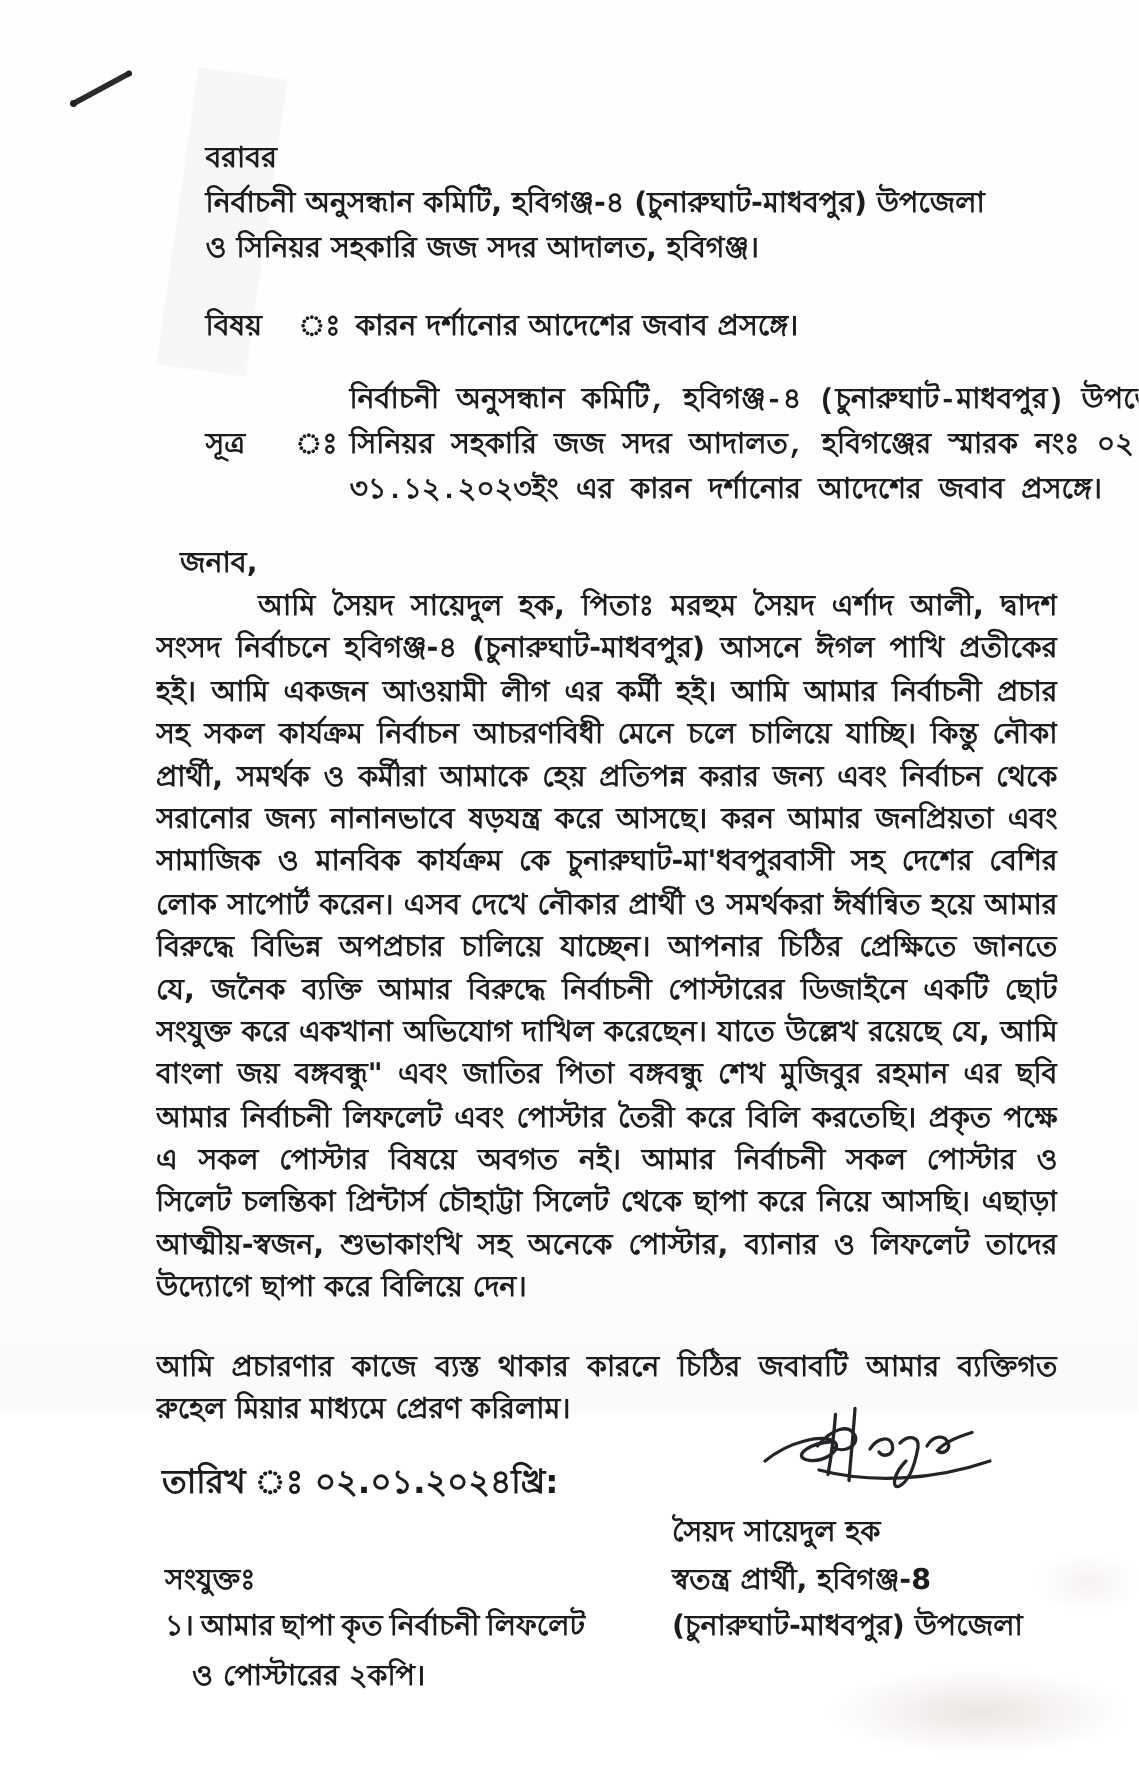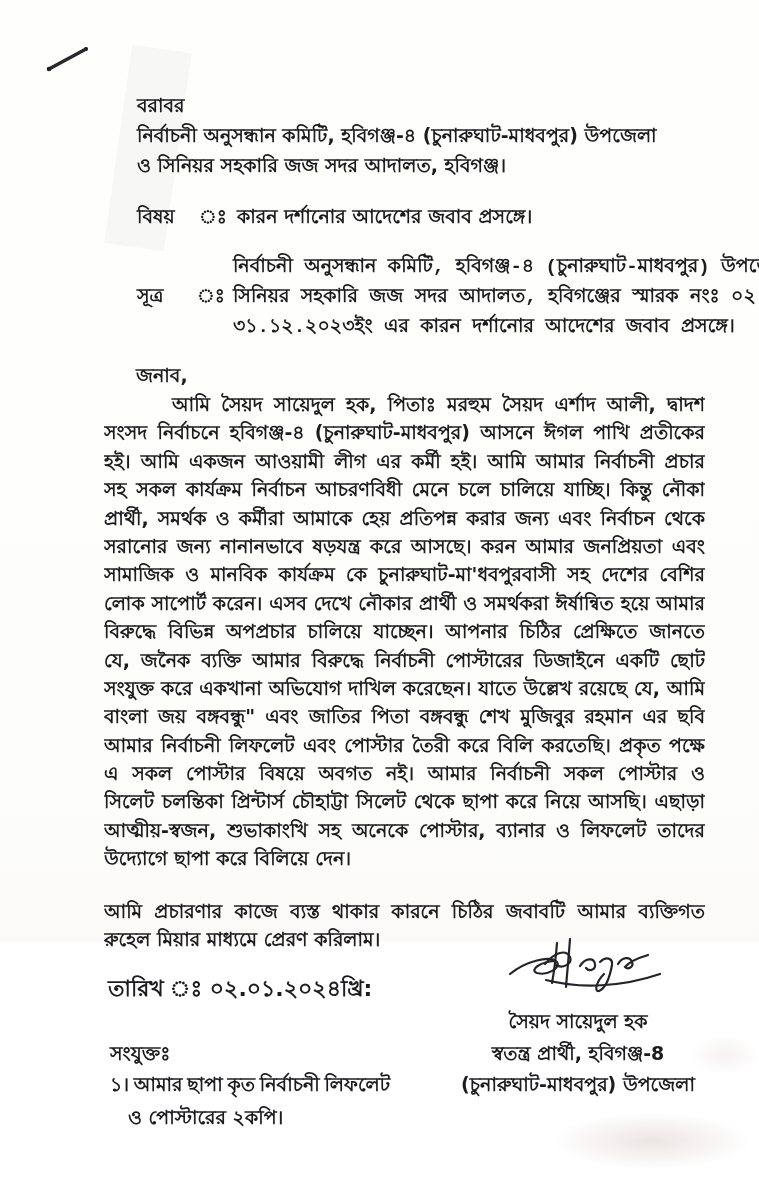--- a/index.html
+++ b/index.html
@@ -19,21 +19,21 @@
   .abs{position:absolute;}
   .ln{line-height:30px;white-space:nowrap;}
   
   .bodyblock{width:601px;}
   .bl{line-height:28.4px;text-align:justify;text-align-last:justify;height:28.4px;overflow:hidden;}
   .bl.last{text-align-last:left;}
   .bl.indent{padding-left:68px;}
   .row{display:flex;gap:10px;}
   .lbl{min-width:52px;}
   .refwrap{display:flex;gap:8px;align-items:center;font-family:Liberation Mono, monospace;}
-  .sigblock{width:260px;text-align:center;}
+  .sigblock{width:260px;}
   .sigblock .ln{line-height:31.5px;}
   .smudge{
     background:radial-gradient(ellipse at center, rgba(213,198,194,0.45) 0%, rgba(213,198,194,0.0) 70%);
   }
   .paper-corner{
     background:rgba(120,120,125,0.05);
     transform:rotate(8deg);
   }
   svg{display:block;}
 </style>
@@ -68,21 +68,21 @@
       <span class="lbl">সূত্র</span>
       <span>ঃ</span>
       <div>
         <div class="ln">নির্বাচনী অনুসন্ধান কমিটি, হবিগঞ্জ-৪ (চুনারুঘাট-মাধবপুর) উপজেলা ও</div>
         <div class="ln">সিনিয়র সহকারি জজ সদর আদালত, হবিগঞ্জের স্মারক নংঃ ০২ তারিখ -</div>
         <div class="ln">৩১.১২.২০২৩ইং  এর কারন দর্শানোর আদেশের জবাব প্রসঙ্গে।</div>
       </div>
     </div>
   </div>
 
-  <div class="abs ln" style="left:136px;top:360px;">জনাব,</div>
+  <div class="abs ln" style="left:120px;top:360px;">জনাব,</div>
 
   <div class="abs bodyblock" style="left:104px;top:390px;">
     <div class="bl indent">আমি সৈয়দ সায়েদুল হক, পিতাঃ মরহুম সৈয়দ এর্শাদ আলী, দ্বাদশ জাতীয়</div>
     <div class="bl">সংসদ নির্বাচনে হবিগঞ্জ-৪ (চুনারুঘাট-মাধবপুর) আসনে ঈগল পাখি প্রতীকের প্রার্থী</div>
     <div class="bl">হই। আমি একজন আওয়ামী লীগ এর কর্মী হই। আমি আমার নির্বাচনী প্রচার প্রচারণা</div>
     <div class="bl">সহ সকল কার্যক্রম নির্বাচন আচরণবিধী মেনে চলে চালিয়ে যাচ্ছি। কিন্তু নৌকা মার্কার</div>
     <div class="bl">প্রার্থী, সমর্থক ও কর্মীরা আমাকে হেয় প্রতিপন্ন করার জন্য এবং নির্বাচন থেকে দুরে</div>
     <div class="bl">সরানোর জন্য নানানভাবে ষড়যন্ত্র করে আসছে। করন আমার জনপ্রিয়তা এবং</div>
     <div class="bl">সামাজিক ও মানবিক কার্যক্রম কে চুনারুঘাট-মা'ধবপুরবাসী সহ দেশের বেশির ভাগ</div>
     <div class="bl">লোক সাপোর্ট করেন। এসব দেখে নৌকার প্রার্থী ও সমর্থকরা ঈর্ষান্বিত হয়ে আমার</div>

